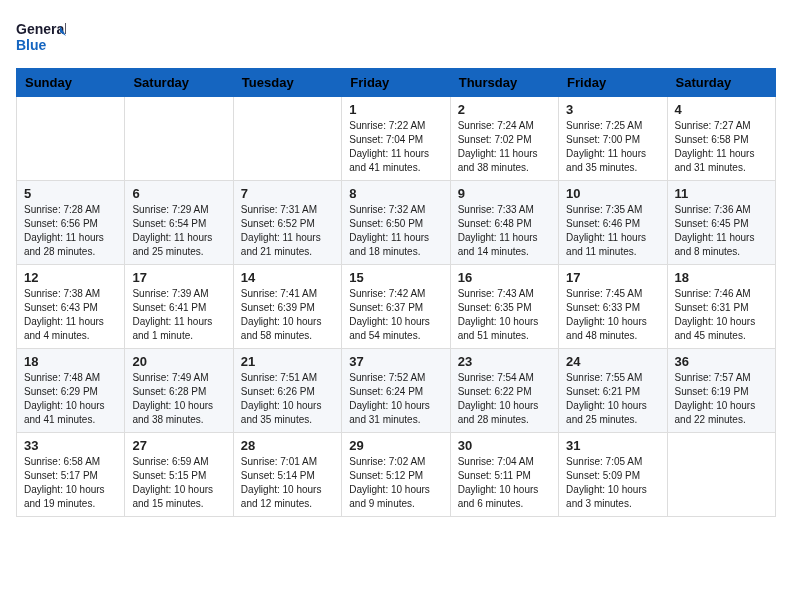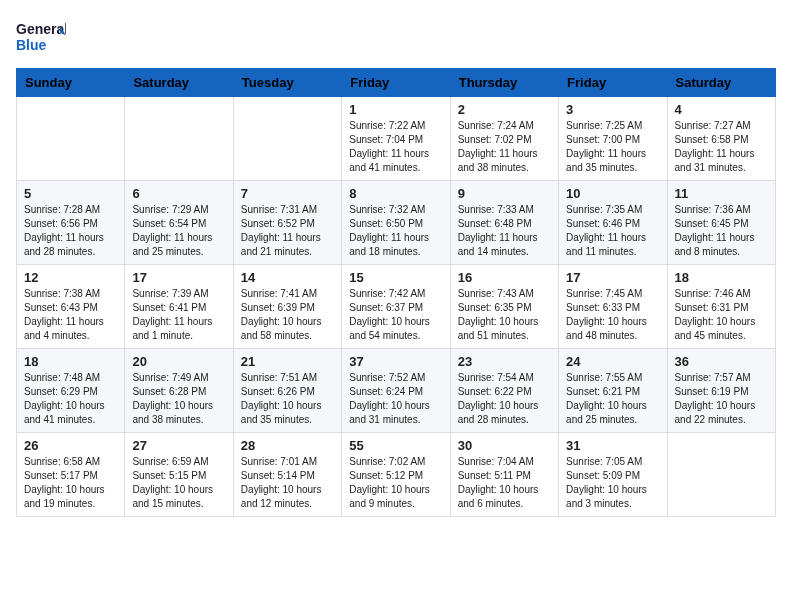--- a/index.html
+++ b/index.html
@@ -210,33 +210,33 @@
           <div class="day-num">24</div>
           <div class="day-info">Sunrise: 7:55 AM<br>Sunset: 6:21 PM<br>Daylight: 10 hours and 25 minutes.</div>
         </td>
         <td>
           <div class="day-num">36</div>
           <div class="day-info">Sunrise: 7:57 AM<br>Sunset: 6:19 PM<br>Daylight: 10 hours and 22 minutes.</div>
         </td>
       </tr>
       <tr>
         <td>
-          <div class="day-num">26</div>
+          <div class="day-num">33</div>
           <div class="day-info">Sunrise: 6:58 AM<br>Sunset: 5:17 PM<br>Daylight: 10 hours and 19 minutes.</div>
         </td>
         <td>
           <div class="day-num">27</div>
           <div class="day-info">Sunrise: 6:59 AM<br>Sunset: 5:15 PM<br>Daylight: 10 hours and 15 minutes.</div>
         </td>
         <td>
           <div class="day-num">28</div>
           <div class="day-info">Sunrise: 7:01 AM<br>Sunset: 5:14 PM<br>Daylight: 10 hours and 12 minutes.</div>
         </td>
         <td>
-          <div class="day-num">55</div>
+          <div class="day-num">29</div>
           <div class="day-info">Sunrise: 7:02 AM<br>Sunset: 5:12 PM<br>Daylight: 10 hours and 9 minutes.</div>
         </td>
         <td>
           <div class="day-num">30</div>
           <div class="day-info">Sunrise: 7:04 AM<br>Sunset: 5:11 PM<br>Daylight: 10 hours and 6 minutes.</div>
         </td>
         <td>
           <div class="day-num">31</div>
           <div class="day-info">Sunrise: 7:05 AM<br>Sunset: 5:09 PM<br>Daylight: 10 hours and 3 minutes.</div>
         </td>

